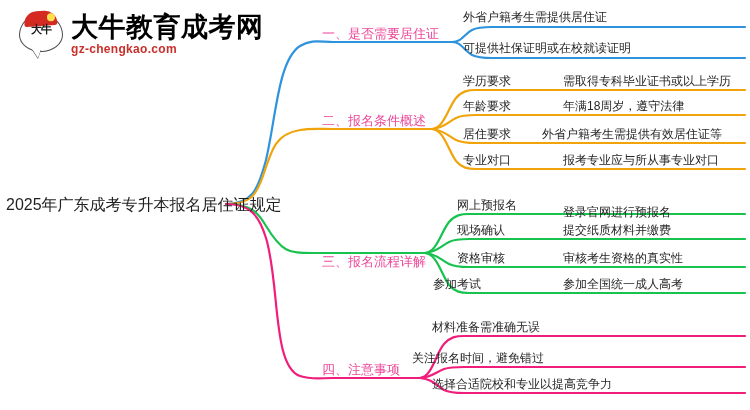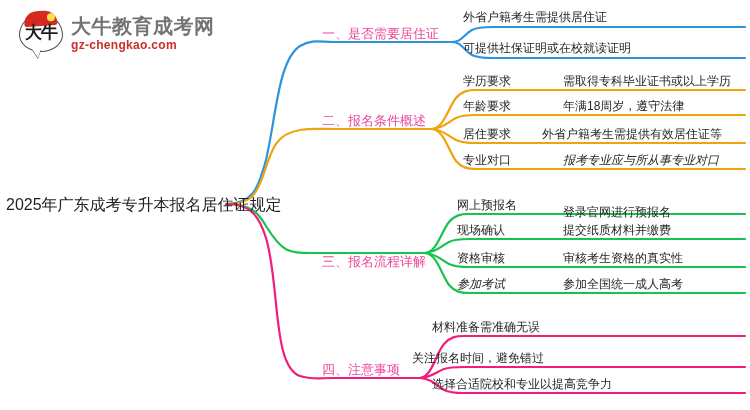--- a/index.html
+++ b/index.html
@@ -72,37 +72,37 @@
     right: 2px; top: 3px;
     width: 8px; height: 8px;
     background: #ffe14d;
     border-radius: 50%;
   }
   .logo-cn {
     position: absolute;
     left: 5px; top: 13px;
     width: 36px;
     text-align: center;
-    font-size: 17px;
+    font-size: 11px;
     font-weight: bold;
     color: #1b1b1b;
     letter-spacing: -1px;
     line-height: 1;
     font-family: "Liberation Serif", "DejaVu Serif", serif;
   }
   .logo-text {
     display: flex;
     flex-direction: column;
     justify-content: center;
     line-height: 1.05;
   }
   .logo-title {
-    font-size: 20px;
+    font-size: 27px;
     font-weight: bold;
-    color: #737373;
+    color: #000000;
     letter-spacing: 0.5px;
     white-space: nowrap;
   }
   .logo-sub {
     font-size: 12px;
     font-weight: bold;
     color: #c9302c;
     letter-spacing: 0.3px;
     white-space: nowrap;
     margin-top: 2px;
@@ -188,33 +188,33 @@
 <div class="node node-l2" style="left:463px; top:75px;">学历要求</div>
 <div class="node node-l3" style="left:563px; top:75px;">需取得专科毕业证书或以上学历</div>
 
 <div class="node node-l2" style="left:463px; top:100px;">年龄要求</div>
 <div class="node node-l3" style="left:563px; top:100px;">年满18周岁，遵守法律</div>
 
 <div class="node node-l2" style="left:463px; top:128px;">居住要求</div>
 <div class="node node-l3" style="left:542px; top:128px;">外省户籍考生需提供有效居住证等</div>
 
 <div class="node node-l2" style="left:463px; top:154px;">专业对口</div>
-<div class="node node-l3" style="left:563px; top:154px;font-style:italic;">报考专业应与所从事专业对口</div>
+<div class="node node-l3" style="left:563px; top:154px;">报考专业应与所从事专业对口</div>
 
 <div class="node node-l1" style="left:322px; top:238px;margin-top:17px;">三、报名流程详解</div>
 
 <div class="node node-l2" style="left:457px; top:199px;">网上预报名</div>
 <div class="node node-l3" style="left:563px; top:199px;margin-top:7px;">登录官网进行预报名</div>
 
 <div class="node node-l2" style="left:457px; top:224px;">现场确认</div>
 <div class="node node-l3" style="left:563px; top:224px;">提交纸质材料并缴费</div>
 
 <div class="node node-l2" style="left:457px; top:252px;">资格审核</div>
 <div class="node node-l3" style="left:563px; top:252px;">审核考生资格的真实性</div>
 
-<div class="node node-l2" style="left:457px; top:278px;font-style:italic;">参加考试</div>
+<div class="node node-l2" style="left:433px; top:278px;">参加考试</div>
 <div class="node node-l3" style="left:563px; top:278px;">参加全国统一成人高考</div>
 
 <div class="node node-l1" style="left:322px; top:363px;">四、注意事项</div>
 
 <div class="node node-l2" style="left:432px; top:321px;">材料准备需准确无误</div>
 <div class="node node-l2" style="left:412px; top:352px;">关注报名时间，避免错过</div>
 <div class="node node-l2" style="left:432px; top:378px;">选择合适院校和专业以提高竞争力</div>
 
 </body></html>

